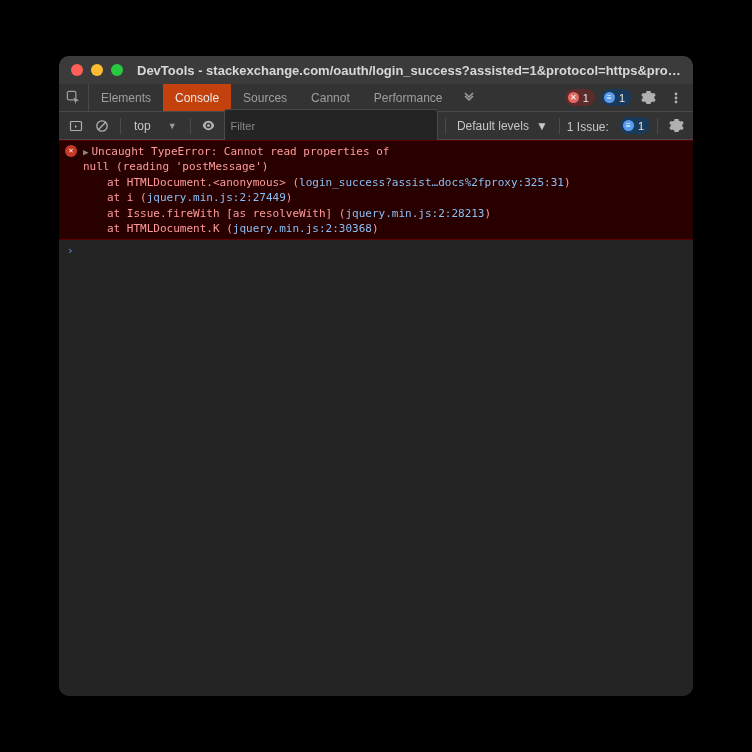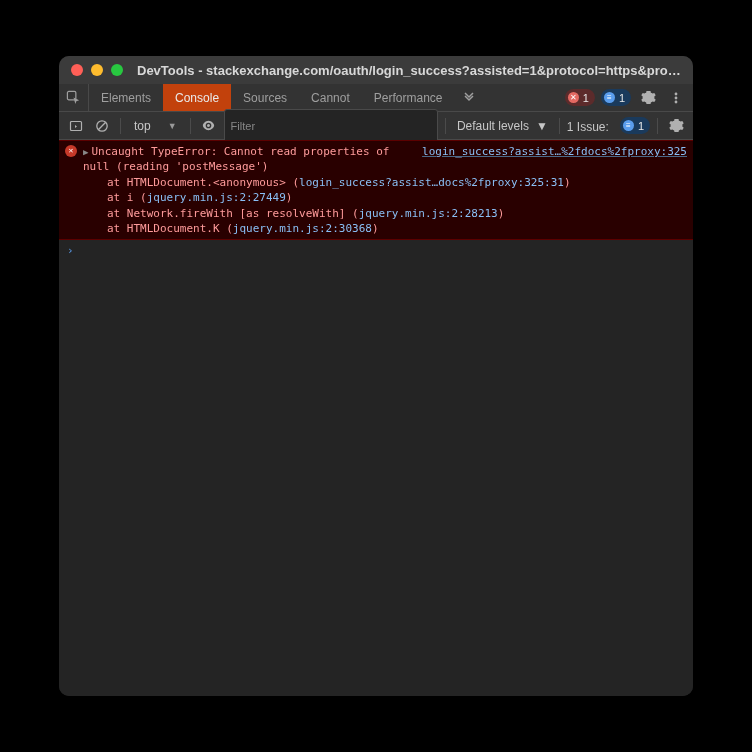--- a/index.html
+++ b/index.html
@@ -322,25 +322,24 @@
 
   <div class="content">
     <div class="error-block">
       <div class="err-icon">✕</div>
       <div class="err-body">
         <div class="err-head">
           <div class="err-msg-wrap">
             <span class="err-tri">▶</span><span>Uncaught TypeError: Cannot read properties of </span>
             <div style="padding-left:0;">null (reading 'postMessage')</div>
           </div>
-          <a class="err-src">login_success?assist…%2fdocs%2fproxy:325</a>
         </div>
         <div class="stack-line"><span class="plain">at HTMLDocument.&lt;anonymous&gt; (</span><a class="link">login_success?assist…docs%2fproxy:325:31</a><span class="paren">)</span></div>
         <div class="stack-line"><span class="plain">at i (</span><a class="link">jquery.min.js:2:27449</a><span class="paren">)</span></div>
-        <div class="stack-line"><span class="plain">at Network.fireWith [as resolveWith] (</span><a class="link">jquery.min.js:2:28213</a><span class="paren">)</span></div>
+        <div class="stack-line"><span class="plain">at Issue.fireWith [as resolveWith] (</span><a class="link">jquery.min.js:2:28213</a><span class="paren">)</span></div>
         <div class="stack-line"><span class="plain">at HTMLDocument.K (</span><a class="link">jquery.min.js:2:30368</a><span class="paren">)</span></div>
       </div>
     </div>
     <div class="prompt">
       <span>›</span>
     </div>
   </div>
 
 </div>
 

